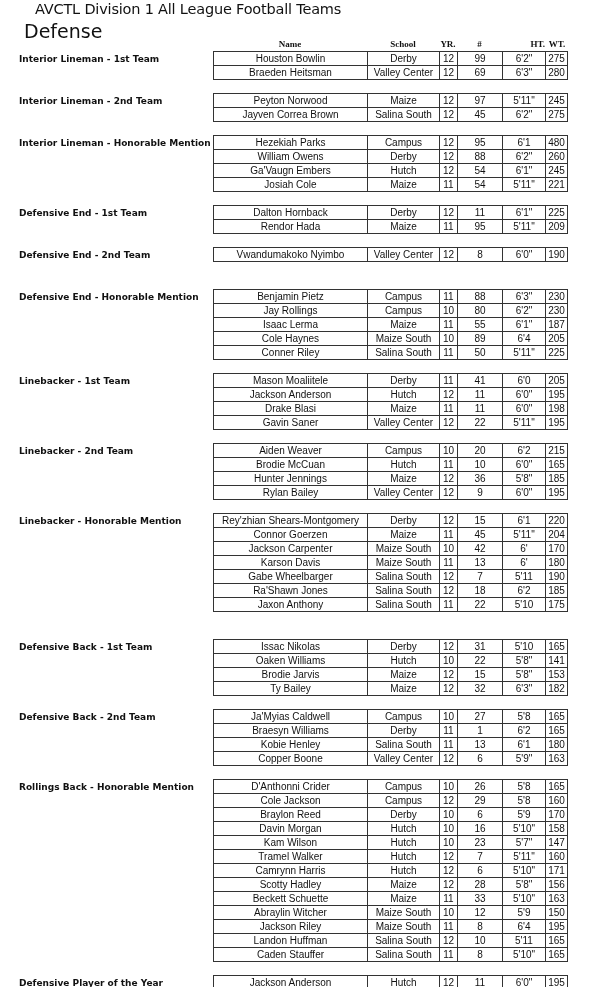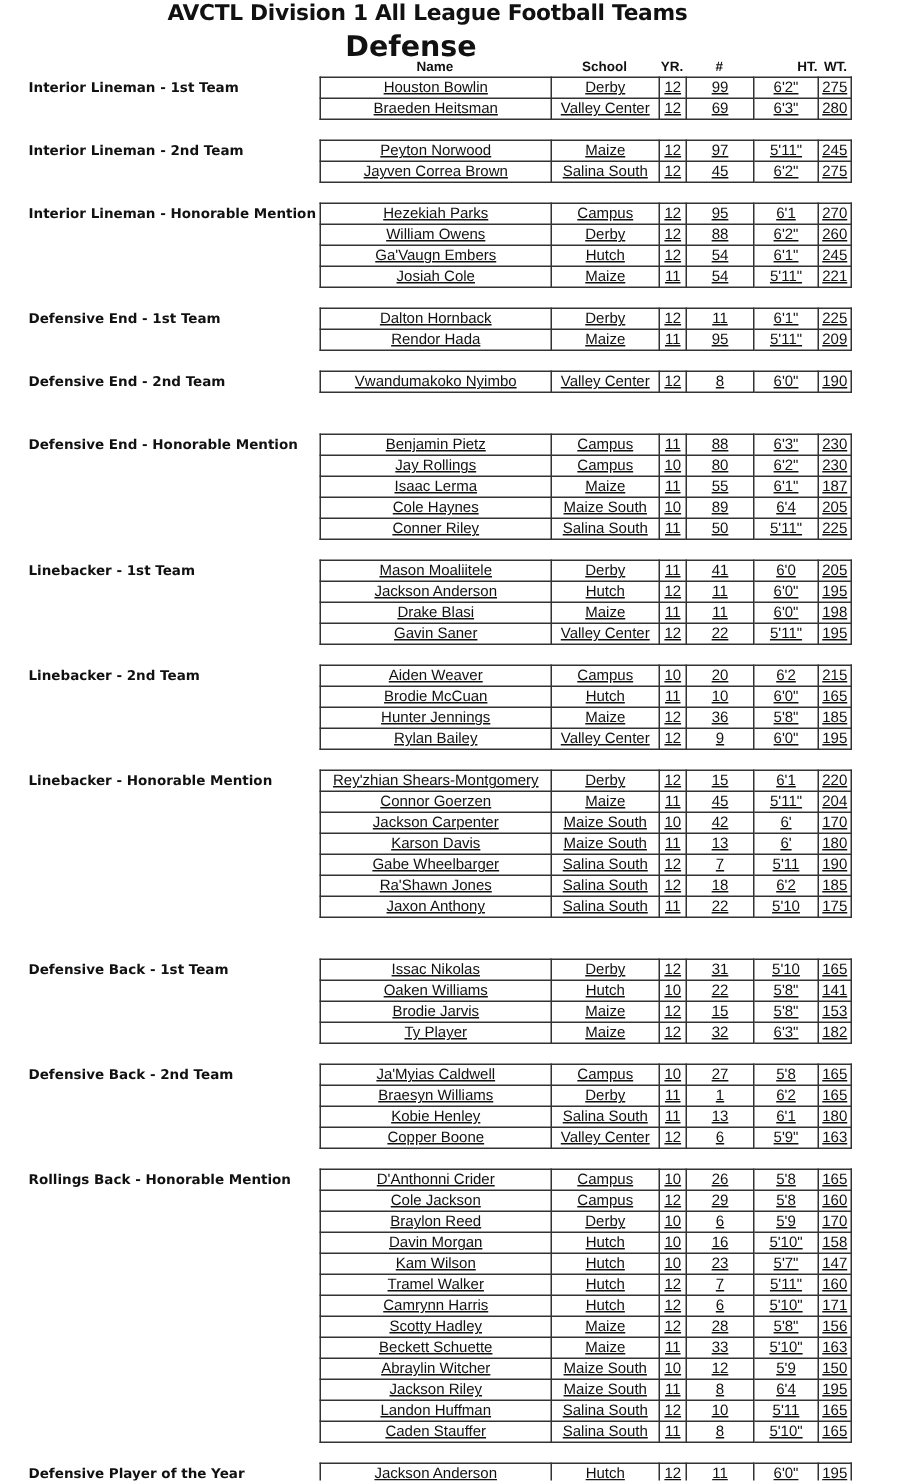--- a/index.html
+++ b/index.html
@@ -1,23 +1,23 @@
 <!DOCTYPE html>
 <html><head>
 <meta charset="utf-8">
 <style>
   html, body { margin: 0; padding: 0; background: #ffffff; }
   body { width: 600px; height: 987px; overflow: hidden; position: relative; font-family: "Liberation Sans", sans-serif; color: #111; }
-  .title { position: absolute; left: 0; width: 600px; text-align: center; font-weight: bold; font-family: "DejaVu Sans", sans-serif; }
+  .title { position: absolute; left: 0; width: 600px; font-weight: normal; font-family: "DejaVu Sans", sans-serif; }
   .title.main { top: 1px; font-size: 14.5px; left: 35px; width: 500px; letter-spacing: -0.2px; }
   .title.sub { top: 20px; font-size: 19px; left: 24px; width: 500px; }
-  .col-header { position: absolute; top: 39px; font-size: 9px; font-weight: bold; font-family: Liberation Sans, sans-serif; text-align: center; }
+  .col-header { position: absolute; top: 39px; font-size: 9px; font-weight: bold; font-family: Liberation Serif, serif; text-align: center; }
   .section { position: absolute; left: 0; width: 600px; }
   .section-label { position: absolute; left: 19px; font-size: 9px; font-weight: bold; font-family: "DejaVu Sans", sans-serif; white-space: nowrap; top: 3px; }
-  table { position: absolute; left: 213px; border-collapse: collapse; table-layout: fixed; width: 355px; text-decoration: underline; }
+  table { position: absolute; left: 213px; border-collapse: collapse; table-layout: fixed; width: 355px; }
   td { border: 1px solid #333; height: 13px; padding: 0; font-size: 10px; line-height: 13px; text-align: center; white-space: nowrap; overflow: hidden; }
   td.c-name { width: 153px; }
   td.c-school { width: 71px; }
   td.c-yr { width: 17px; }
   td.c-num { width: 44px; }
   td.c-ht { width: 42px; }
   td.c-wt { width: 21px; font-size: 10px; }
 </style>
 </head>
 <body>
@@ -84,21 +84,21 @@
     <div class="section" style="top: 135px;">
       <div class="section-label">Interior Lineman - Honorable Mention</div>
       <table>
         <tbody>
           <tr>
             <td class="c-name">Hezekiah Parks</td>
             <td class="c-school">Campus</td>
             <td class="c-yr">12</td>
             <td class="c-num">95</td>
             <td class="c-ht">6'1</td>
-            <td class="c-wt">270</td>
+            <td class="c-wt">480</td>
           </tr>
           <tr>
             <td class="c-name">William Owens</td>
             <td class="c-school">Derby</td>
             <td class="c-yr">12</td>
             <td class="c-num">88</td>
             <td class="c-ht">6'2"</td>
             <td class="c-wt">260</td>
           </tr>
           <tr>
@@ -368,21 +368,21 @@
           </tr>
           <tr>
             <td class="c-name">Brodie Jarvis</td>
             <td class="c-school">Maize</td>
             <td class="c-yr">12</td>
             <td class="c-num">15</td>
             <td class="c-ht">5'8"</td>
             <td class="c-wt">153</td>
           </tr>
           <tr>
-            <td class="c-name">Ty Player</td>
+            <td class="c-name">Ty Bailey</td>
             <td class="c-school">Maize</td>
             <td class="c-yr">12</td>
             <td class="c-num">32</td>
             <td class="c-ht">6'3"</td>
             <td class="c-wt">182</td>
           </tr>
         </tbody>
       </table>
     </div>
     <div class="section" style="top: 709px;">

